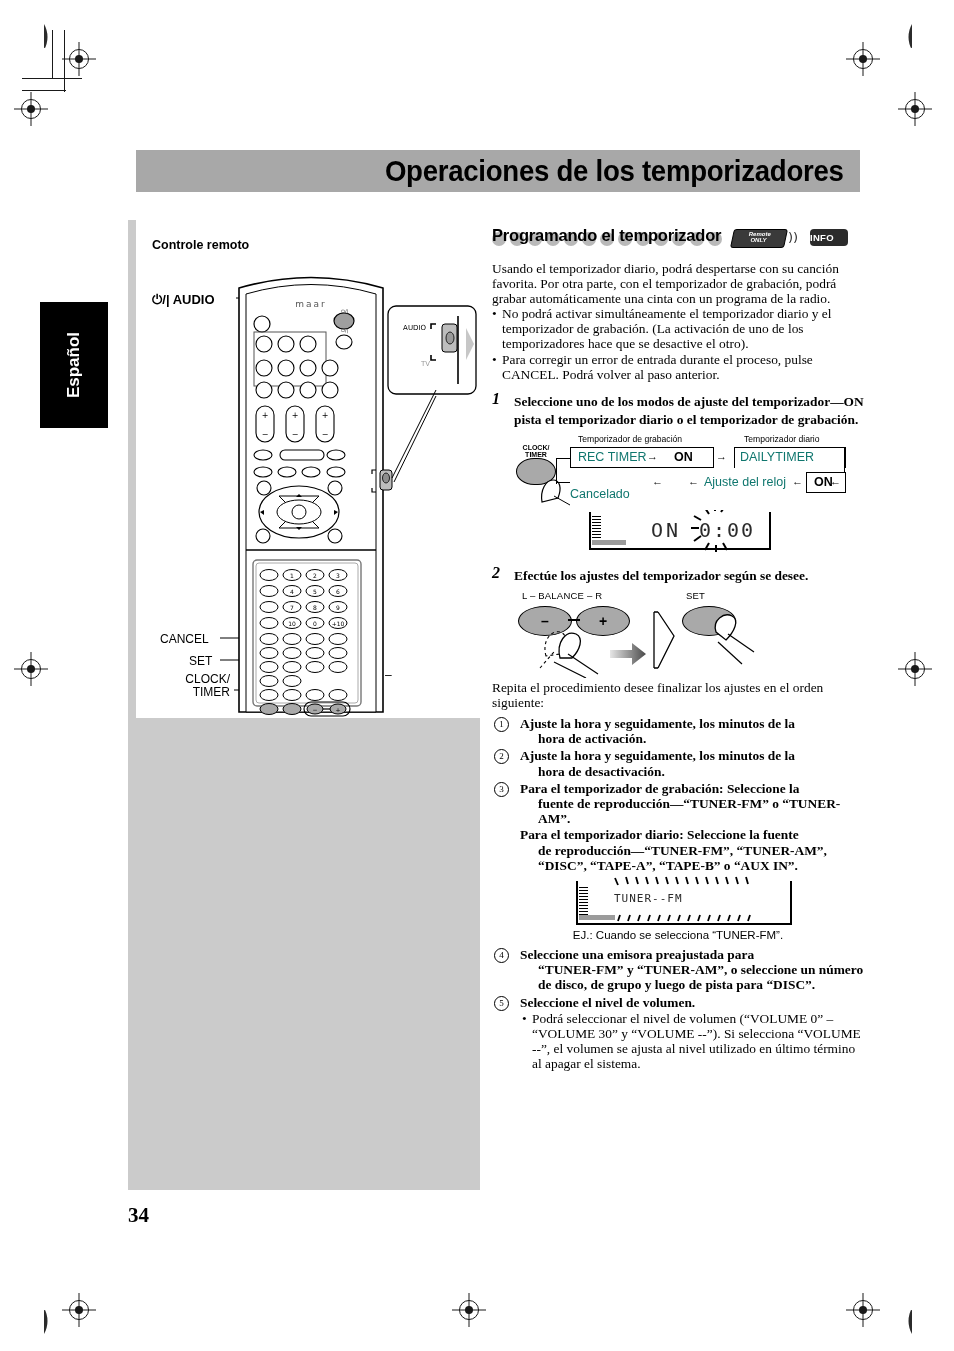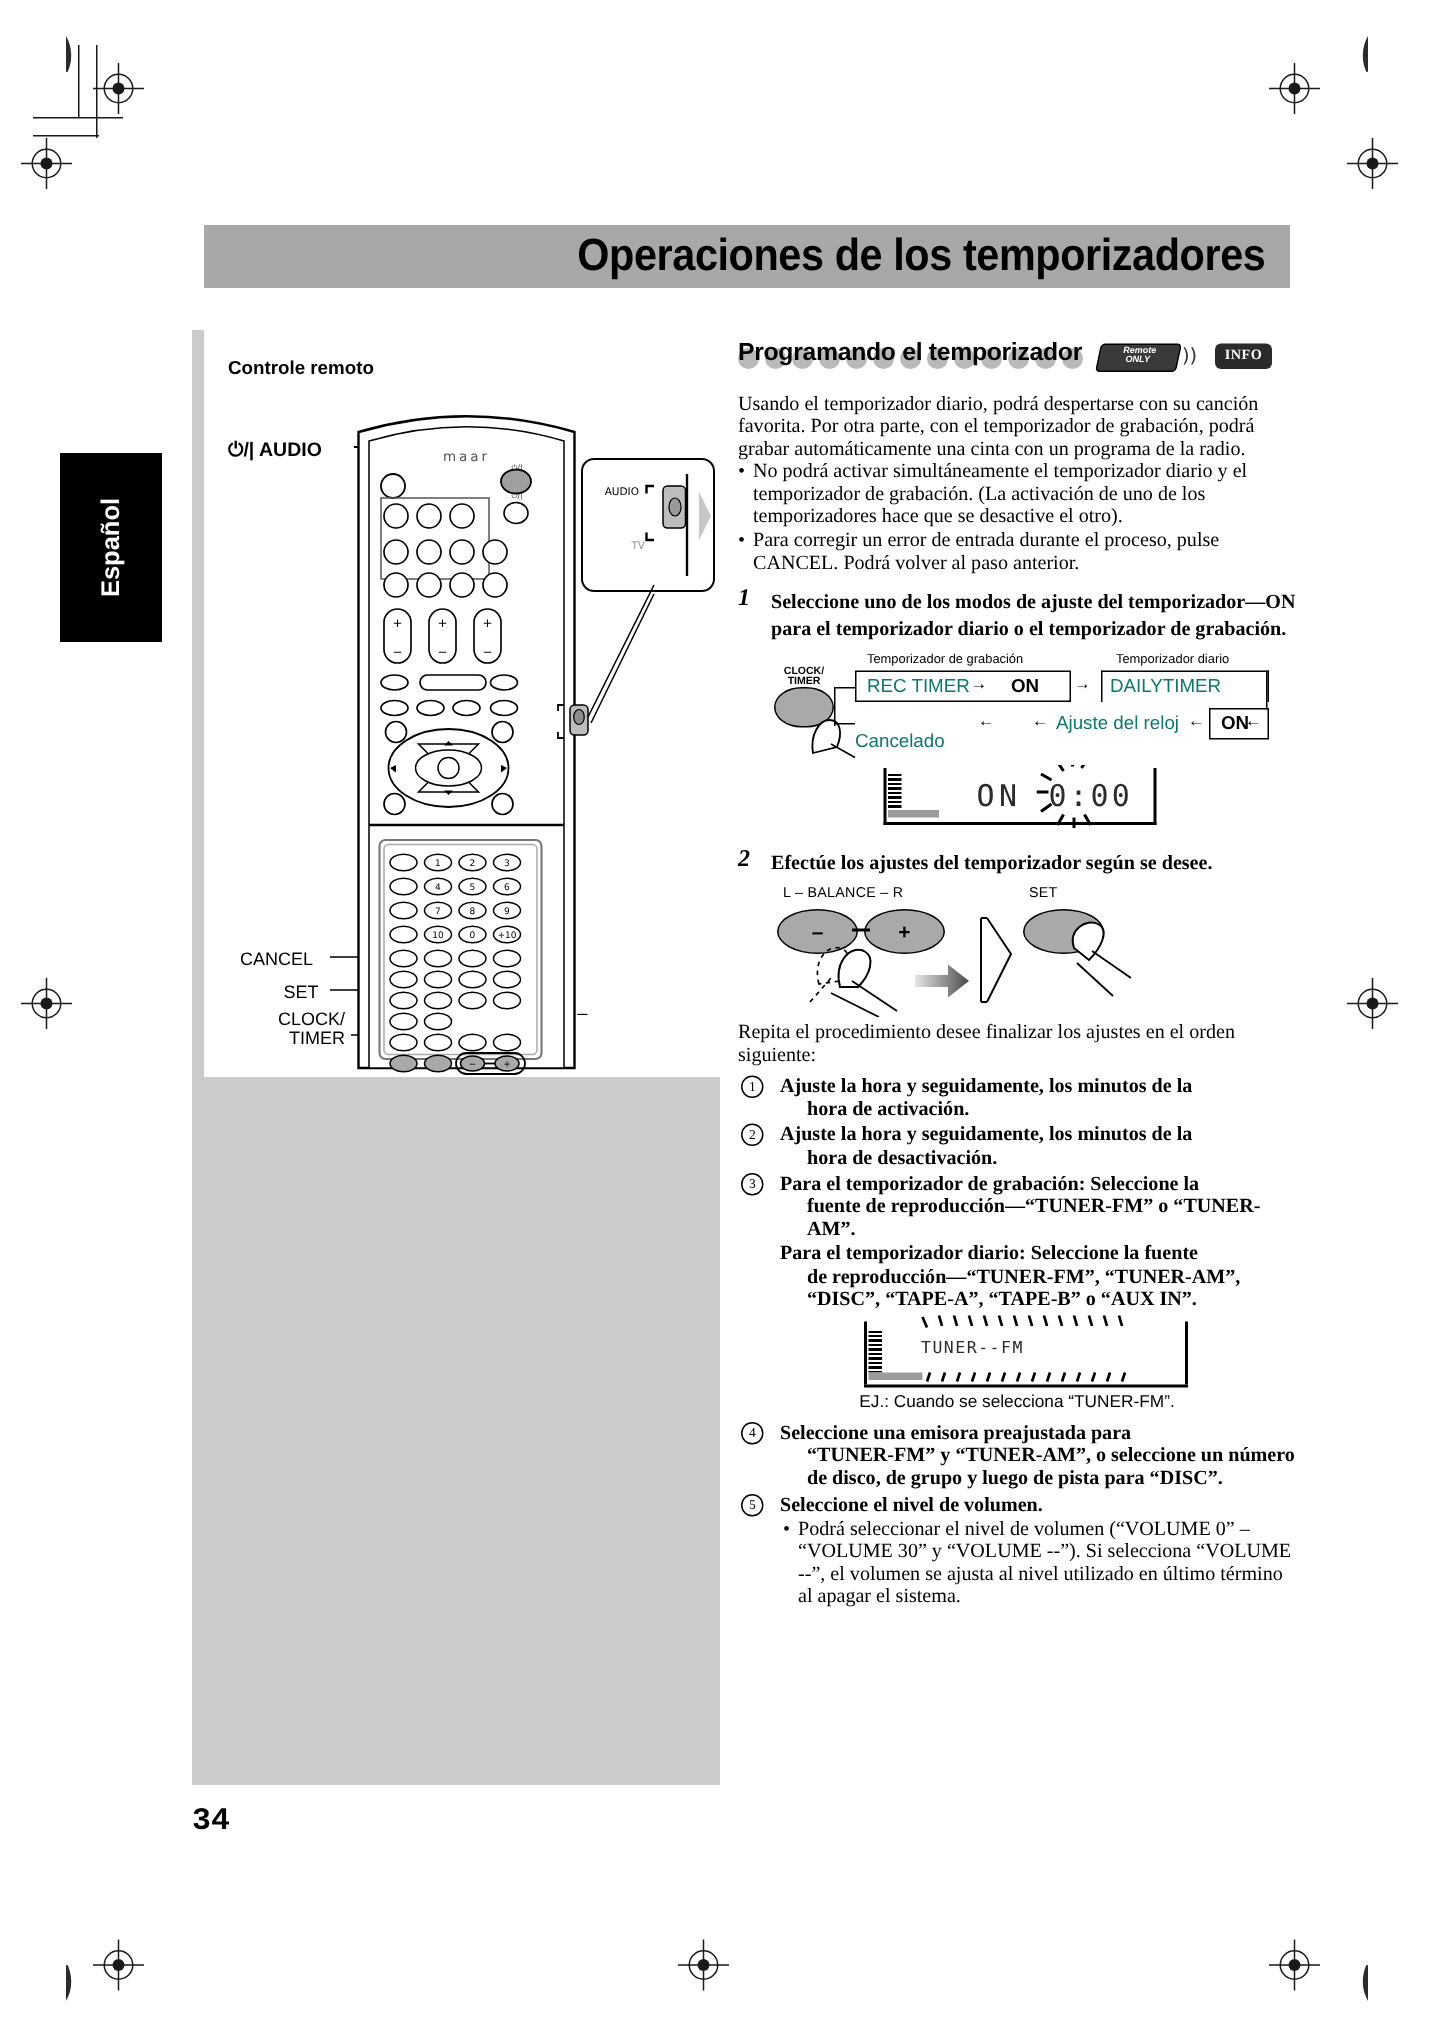--- a/index.html
+++ b/index.html
@@ -45,22 +45,22 @@
   .sechead .dots i{position:absolute;top:2px;width:14px;height:14px;border-radius:50%;background:#b9b9b9;}
   .sechead h2{position:absolute;left:0;top:0;margin:0;
      font-family:"Liberation Sans Narrow","Liberation Sans",sans-serif;font-weight:bold;font-size:16.5px;
      color:#000;white-space:nowrap;letter-spacing:-.2px;}
   .badge-remote{position:absolute;left:240px;top:3px;width:52px;height:17px;background:#3a3a3a;
      transform:skewX(-12deg);border-radius:3px;border:1px solid #000;}
   .badge-remote b{display:block;color:#fff;font-family:"Liberation Sans",sans-serif;font-size:6px;
      line-height:7.6px;text-align:center;margin-top:1px;font-style:italic;transform:skewX(12deg);}
   .wave{position:absolute;left:296px;top:4px;font-size:13px;color:#333;font-family:"DejaVu Sans",sans-serif;}
   .badge-info{position:absolute;left:318px;top:3px;width:38px;height:17px;background:#2b2b2b;border-radius:4px;}
-  .badge-info b{display:block;color:#fff;font-family:Liberation Serif, serif;font-size:9.5px;
-     font-weight:bold;text-align:center;line-height:17px;letter-spacing:.3px;}
+  .badge-info b{display:block;color:#fff;font-family:Liberation Sans, sans-serif;font-size:9.5px;
+     font-weight:bold;text-align:left;line-height:17px;letter-spacing:.3px;}
 
   p.body{margin:0;font-size:13.4px;line-height:15.1px;color:#000;text-align:left;}
   ul.dash{list-style:none;margin:0;padding:0;}
   ul.dash li{position:relative;padding-left:10px;font-size:13.4px;line-height:15.1px;}
   ul.dash li:before{content:"\2022";position:absolute;left:0;top:0;}
 
   .step{position:relative;padding-left:22px;margin-top:10px;}
   .step .num{position:absolute;left:0;top:-2px;font-family:"Liberation Serif",serif;font-weight:bold;
     font-style:italic;font-size:16px;}
   .step .txt{font-weight:bold;font-size:13.4px;line-height:15.2px;}
@@ -100,21 +100,21 @@
   
   .clist{margin:6px 0 0 0;padding:0;list-style:none;}
   .clist li{position:relative;padding-left:28px;margin-top:2px;font-size:13.4px;line-height:15.2px;font-weight:bold;}
   .clist li .cn{position:absolute;left:2px;top:1px;width:13px;height:13px;border:1px solid #000;
      border-radius:50%;font-size:9px;font-weight:normal;line-height:12px;text-align:center;
      font-family:"Liberation Serif",serif;}
   .clist li .ind{display:block;padding-left:18px;}
   .clist li .sub{display:block;position:relative;padding-left:12px;font-weight:normal;margin-top:1px;}
   .clist li .sub:before{content:"\2022";position:absolute;left:2px;top:0;}
 
-  .pageno{position:absolute;left:128px;top:1203px;font-family:Liberation Mono, monospace;
+  .pageno{position:absolute;left:128px;top:1203px;font-family:Liberation Serif, serif;
      font-weight:bold;font-size:21px;color:#000;}
 
   .ej{font-family:"Liberation Sans",sans-serif;font-size:11.5px;text-align:center;margin-top:2px;}
 </style>
 </head>
 <body>
 
 <div class="pg">
 
   <div class="reg" style="left:62px;top:42px;">
@@ -423,21 +423,21 @@
 
     <p class="body">Usando el temporizador diario, podrá despertarse con su canción favorita. Por otra parte, con el temporizador de grabación, podrá grabar automáticamente una cinta con un programa de la radio.</p>
 
     <ul class="dash">
       <li>No podrá activar simultáneamente el temporizador diario y el temporizador de grabación. (La activación de uno de los temporizadores hace que se desactive el otro).</li>
       <li>Para corregir un error de entrada durante el proceso, pulse CANCEL. Podrá volver al paso anterior.</li>
     </ul>
 
     <div class="step">
       <span class="num">1</span>
-      <span class="txt">Seleccione uno de los modos de ajuste del temporizador—ON para el temporizador diario o el temporizador de grabación.</span>
+      <span class="txt">Seleccione uno de los modos de ajuste del temporizador—ON pista el temporizador diario o el temporizador de grabación.</span>
     </div>
 
     <div class="flow">
       <div class="btncap">
         <span>CLOCK/</span><br>
         <span>TIMER</span>
       </div>
       <div class="btn"></div>
 
       <svg width="46" height="34" style="position:absolute;left:28px;top:36px;">

